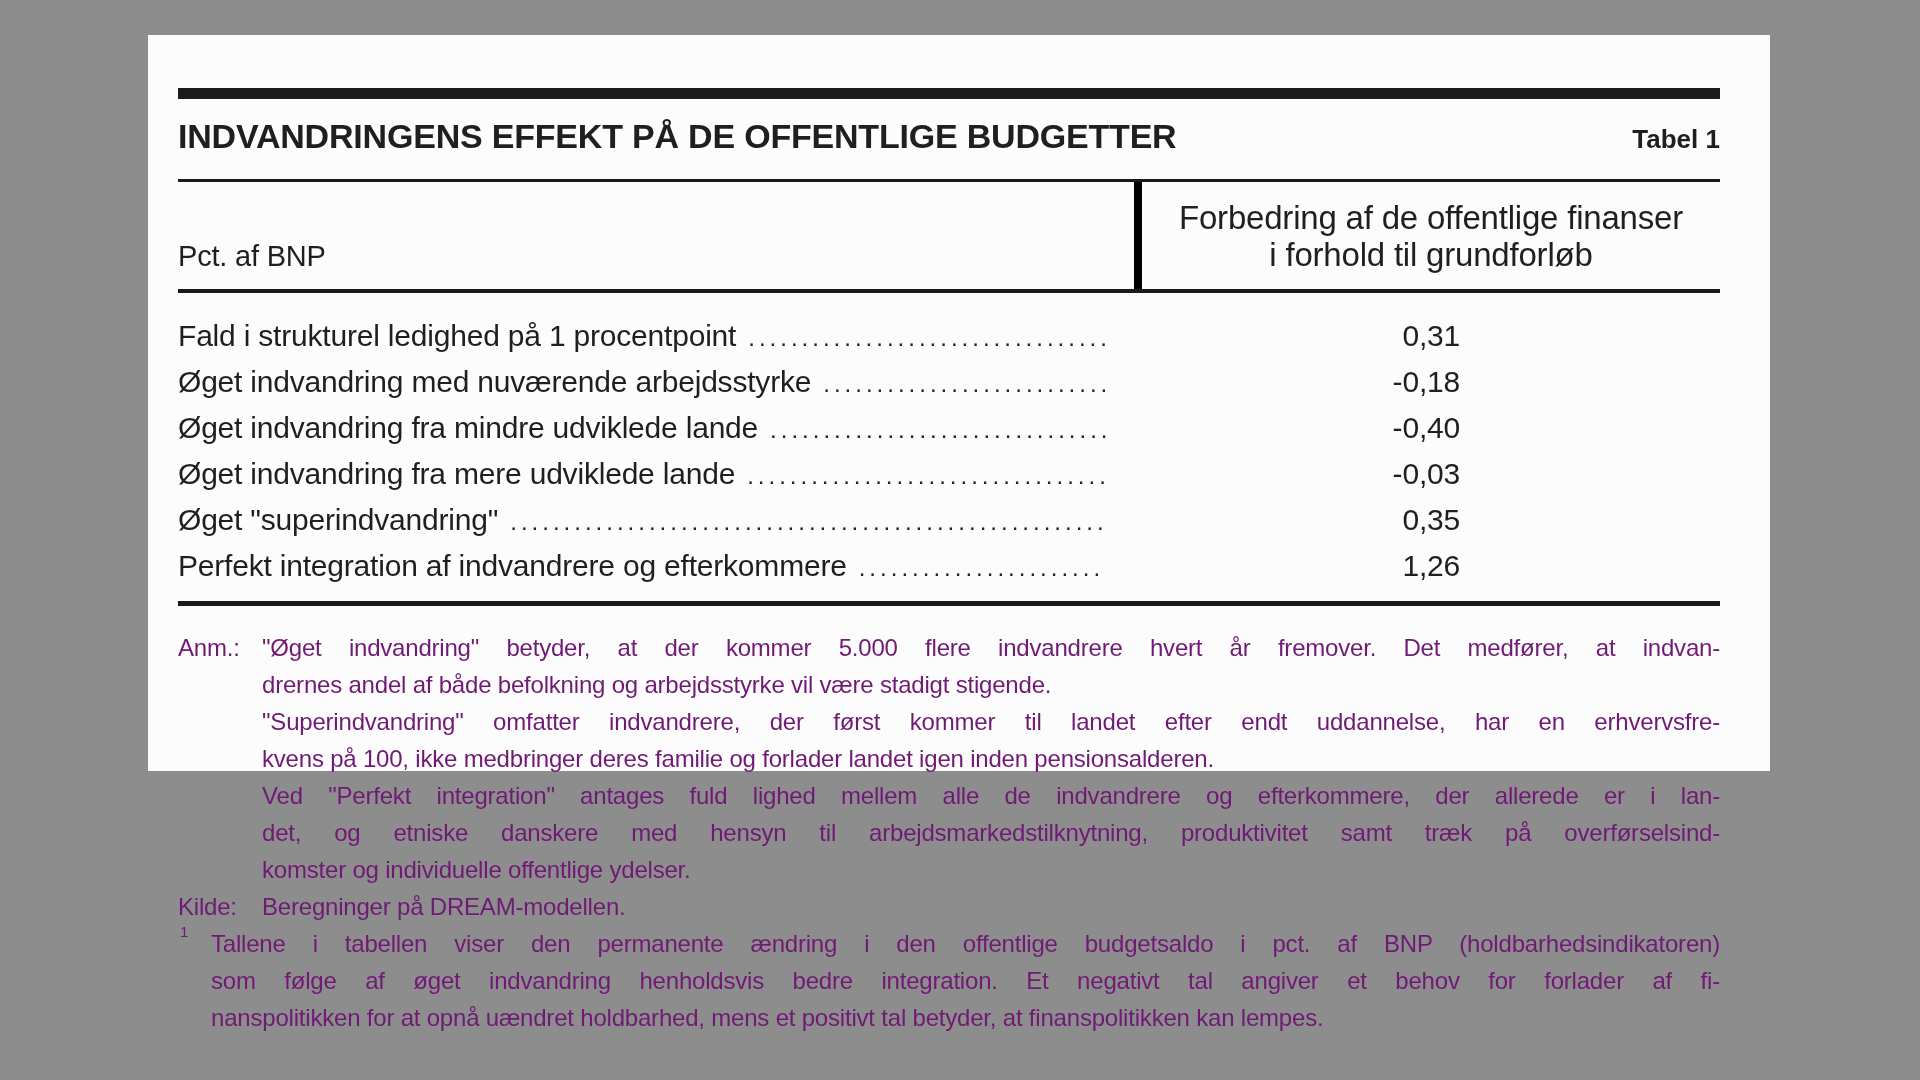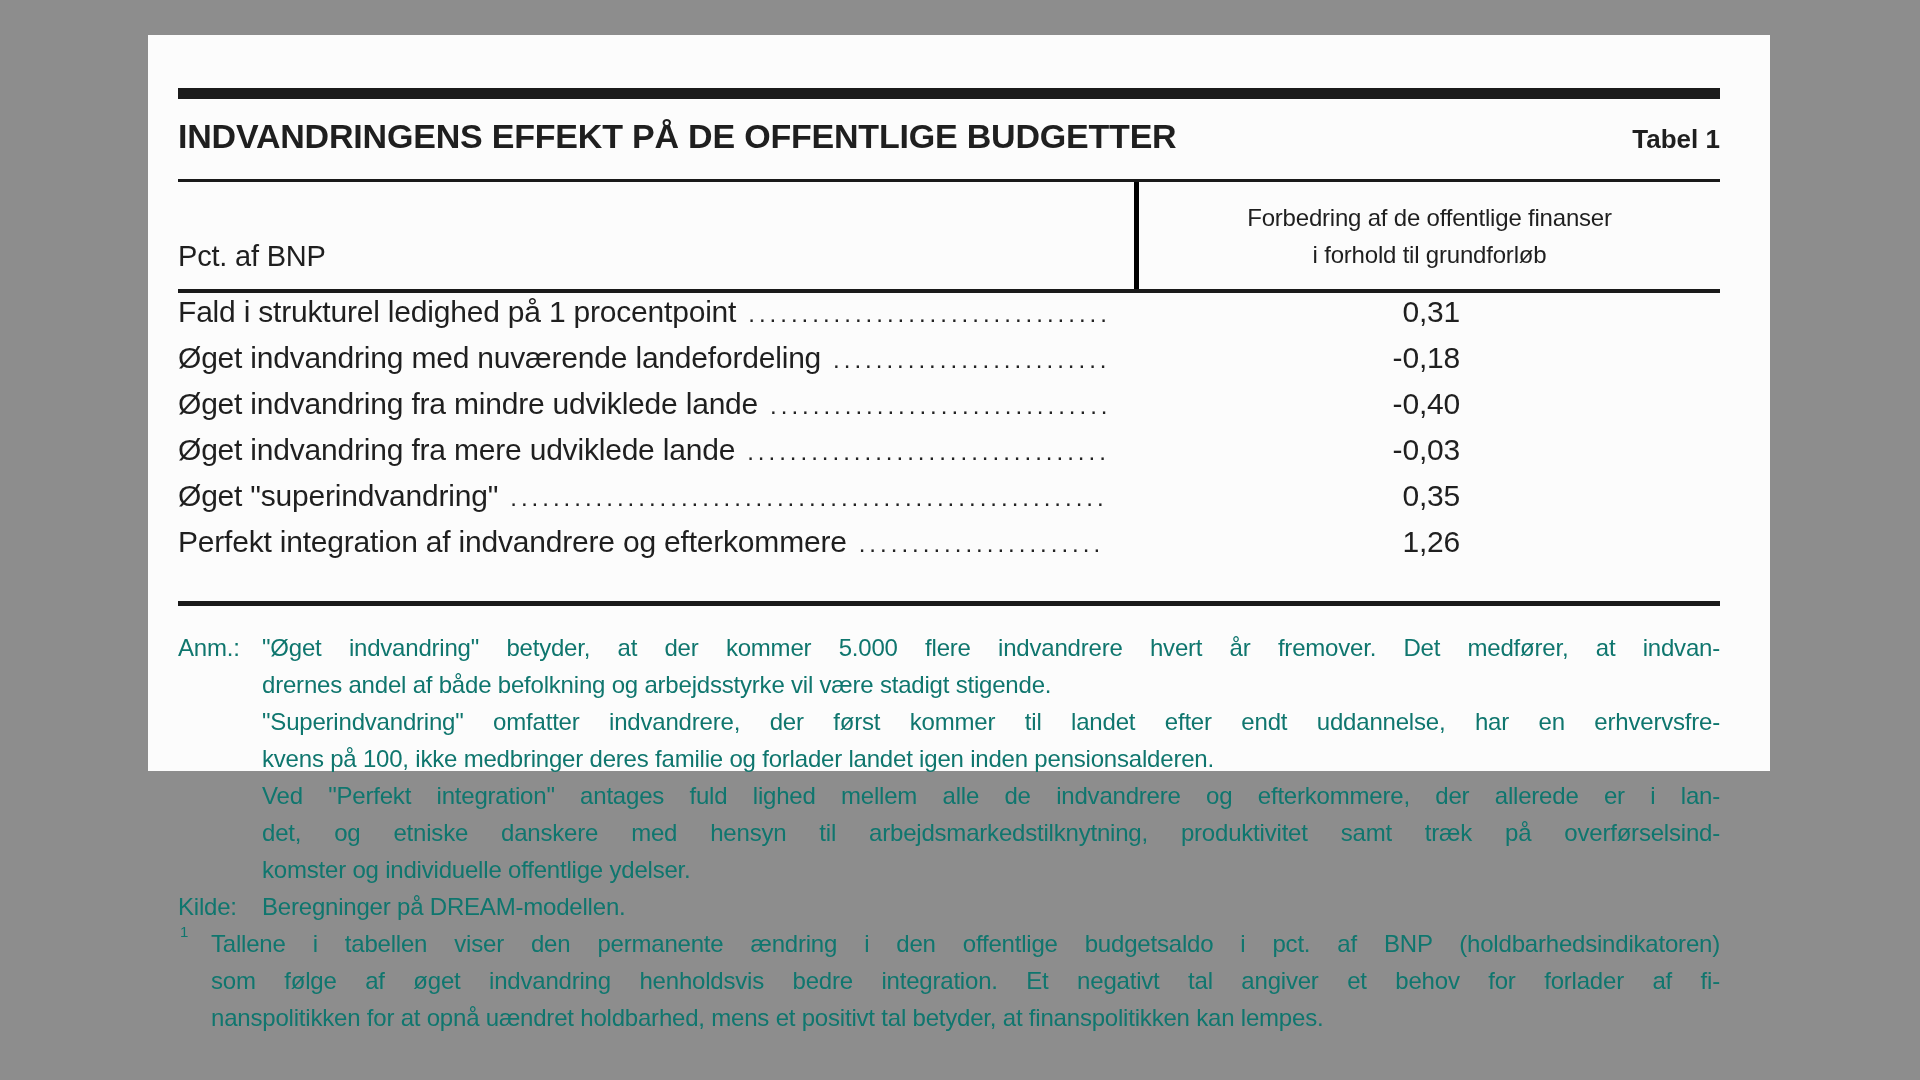--- a/index.html
+++ b/index.html
@@ -31,42 +31,42 @@
 
   .header-row {
     position:absolute; top:147px; height:107px; display:flex;
   }
   .hcell-left {
     width:956px; box-sizing:border-box;
     display:flex; align-items:flex-end; padding-bottom:16px;
     font-size:29px; letter-spacing:-0.2px;margin-top:12px;
   }
   .hcell-right {
-    width:586px; box-sizing:border-box; border-left:5px solid #000000;
+    width:586px; box-sizing:border-box; border-left:8px solid #000000;
     display:flex; flex-direction:column; justify-content:center; align-items:center;
-    font-size:24px; line-height:37px; text-align:center; letter-spacing:-0.2px;
+    font-size:33px; line-height:37px; text-align:center; letter-spacing:-0.2px;
   }
 
-  .tbody { position:absolute; top:260px; }
+  .tbody { position:absolute; top:284px; }
   .trow {
     display:flex; align-items:baseline; height:46px; font-size:30px;
     letter-spacing:-0.2px;
   }
   .tlabel { white-space:nowrap; }
   .tleader {
     flex:1 1 auto; overflow:hidden; white-space:nowrap;
     margin:0 30px 0 12px; font-size:24px; letter-spacing:4px; color:#222;
   }
   .tvalue {
     flex:0 0 584px; box-sizing:border-box; padding-right:260px;
     text-align:right; white-space:nowrap;
   }
 
   .notes {
-    position:absolute; top:594px; font-size:24px; color:#0f766e;
+    position:absolute; top:594px; font-size:24px; color:#701a75;
     letter-spacing:-0.2px;
   }
   .note-block { position:relative; padding-left:84px; }
   .note-label { position:absolute; left:0; top:0; line-height:37px; }
   .note-line { line-height:37px; }
   .just { text-align:justify; text-align-last:justify; }
   .footnote-block { position:relative; padding-left:33px; }
   .fn-marker { position:absolute; left:2px; top:-2px; font-size:15px; }
 </style>
 </head>
@@ -97,21 +97,21 @@
     <div class="rule rule-2 content"></div>
 
     <div class="tbody content">
   <div class="trow">
     <span class="tlabel">Fald i strukturel ledighed på 1 procentpoint</span>
     <span class="tleader">......................................................................................................</span>
     <span class="tvalue">0,31</span>
   </div>
 
   <div class="trow">
-    <span class="tlabel">Øget indvandring med nuværende landefordeling</span>
+    <span class="tlabel">Øget indvandring med nuværende arbejdsstyrke</span>
     <span class="tleader">......................................................................................................</span>
     <span class="tvalue">-0,18</span>
   </div>
 
   <div class="trow">
     <span class="tlabel">Øget indvandring fra mindre udviklede lande</span>
     <span class="tleader">......................................................................................................</span>
     <span class="tvalue">-0,40</span>
   </div>
 

